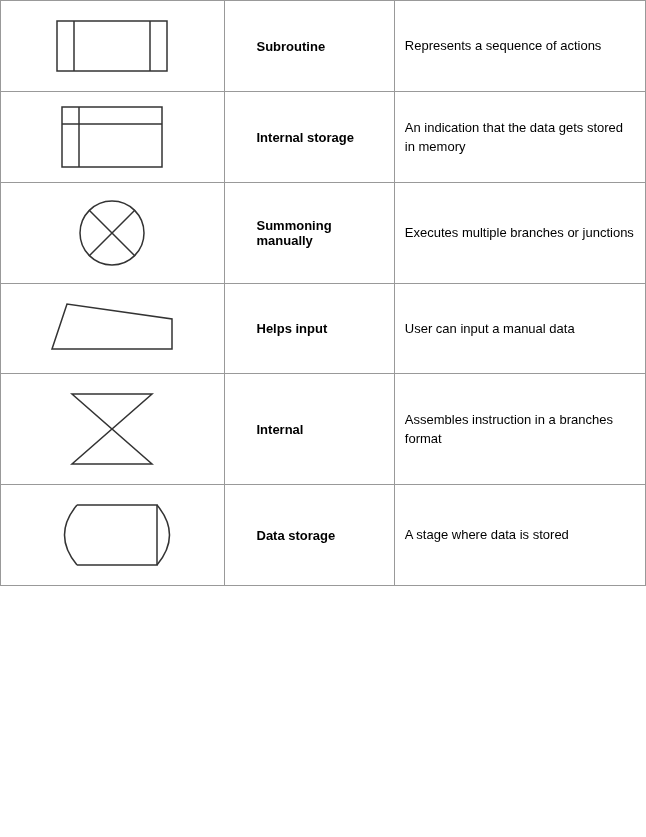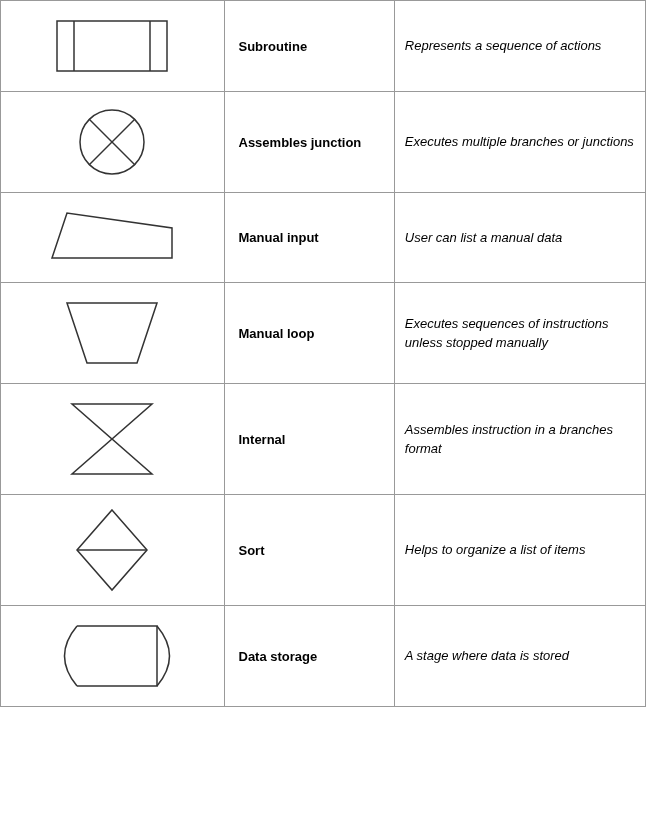--- a/index.html
+++ b/index.html
@@ -19,26 +19,25 @@
       padding: 10px;
     }
     .col-icon {
       width: 210px;
       text-align: center;
       height: 90px;
     }
     .col-name {
       width: 160px;
       font-weight: bold;
-      padding-left: 14px;
+      padding-left: 32px;
     }
     .col-desc {
       width: 236px;
       line-height: 1.5;
-      font-style: italic;
     }
     svg {
       display: block;
       margin: auto;
     }
   </style>
 </head>
 <body>
 
 <table>
@@ -52,83 +51,75 @@
 
         <line x1="22" y1="10" x2="22" y2="60" stroke="#333" stroke-width="1.5"></line>
 
         <line x1="98" y1="10" x2="98" y2="60" stroke="#333" stroke-width="1.5"></line>
       </svg>
     </td>
     <td class="col-name">Subroutine</td>
     <td class="col-desc">Represents a sequence of actions</td>
   </tr>
 
+  <tr>
+    <td class="col-icon">
+      <svg width="110" height="70" viewBox="0 0 110 70">
+
+        <rect x="5" y="5" width="100" height="60" fill="none" stroke="#333" stroke-width="1.5"></rect>
+
+        <line x1="5" y1="22" x2="105" y2="22" stroke="#333" stroke-width="1.5"></line>
+
+        <line x1="22" y1="5" x2="22" y2="65" stroke="#333" stroke-width="1.5"></line>
+      </svg>
+    </td>
+    <td class="col-name">Internal storage</td>
+    <td class="col-desc">An indication that the data gets stored in memory</td>
+  </tr>
 
   <tr>
     <td class="col-icon">
       <svg width="80" height="80" viewBox="0 0 80 80">
 
         <circle cx="40" cy="40" r="32" fill="none" stroke="#333" stroke-width="1.5"></circle>
 
         <line x1="17" y1="17" x2="63" y2="63" stroke="#333" stroke-width="1.5"></line>
         <line x1="63" y1="17" x2="17" y2="63" stroke="#333" stroke-width="1.5"></line>
       </svg>
     </td>
-    <td class="col-name">Assembles junction</td>
+    <td class="col-name">Summoning manually</td>
     <td class="col-desc">Executes multiple branches or junctions</td>
   </tr>
 
   <tr>
     <td class="col-icon">
       <svg width="130" height="60" viewBox="0 0 130 60">
 
         <polygon points="5,50 125,50 125,20 20,5" fill="none" stroke="#333" stroke-width="1.5"></polygon>
       </svg>
     </td>
-    <td class="col-name">Manual input</td>
-    <td class="col-desc">User can list a manual data</td>
+    <td class="col-name">Helps input</td>
+    <td class="col-desc">User can input a manual data</td>
   </tr>
 
-  <tr>
-    <td class="col-icon">
-      <svg width="100" height="80" viewBox="0 0 100 80">
-
-        <polygon points="5,10 95,10 75,70 25,70" fill="none" stroke="#333" stroke-width="1.5"></polygon>
-      </svg>
-    </td>
-    <td class="col-name">Manual loop</td>
-    <td class="col-desc">Executes sequences of instructions unless stopped manually</td>
-  </tr>
 
 
   <tr>
     <td class="col-icon">
       <svg width="90" height="90" viewBox="0 0 90 90">
 
         <polygon points="5,10 85,10 45,45" fill="none" stroke="#333" stroke-width="1.5"></polygon>
 
         <polygon points="5,80 85,80 45,45" fill="none" stroke="#333" stroke-width="1.5"></polygon>
       </svg>
     </td>
     <td class="col-name">Internal</td>
     <td class="col-desc">Assembles instruction in a branches format</td>
   </tr>
 
-  <tr>
-    <td class="col-icon">
-      <svg width="80" height="90" viewBox="0 0 80 90">
-
-        <polygon points="40,5 75,45 40,85 5,45" fill="none" stroke="#333" stroke-width="1.5"></polygon>
-
-        <line x1="5" y1="45" x2="75" y2="45" stroke="#333" stroke-width="1.5"></line>
-      </svg>
-    </td>
-    <td class="col-name">Sort</td>
-    <td class="col-desc">Helps to organize a list of items</td>
-  </tr>
 
   <tr>
     <td class="col-icon">
       <svg width="130" height="80" viewBox="0 0 130 80">
 
         <path d="M30,10 L110,10 L110,70 L30,70" fill="none" stroke="#333" stroke-width="1.5"></path>
 
         <path d="M30,10 Q5,40 30,70" fill="none" stroke="#333" stroke-width="1.5"></path>
 
         <path d="M110,10 Q135,40 110,70" fill="none" stroke="#333" stroke-width="1.5"></path>

